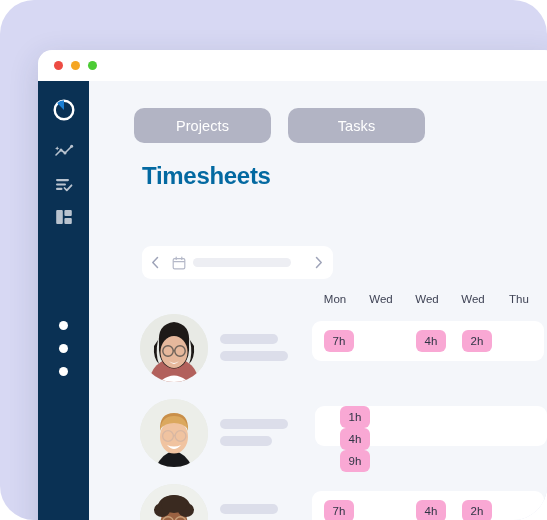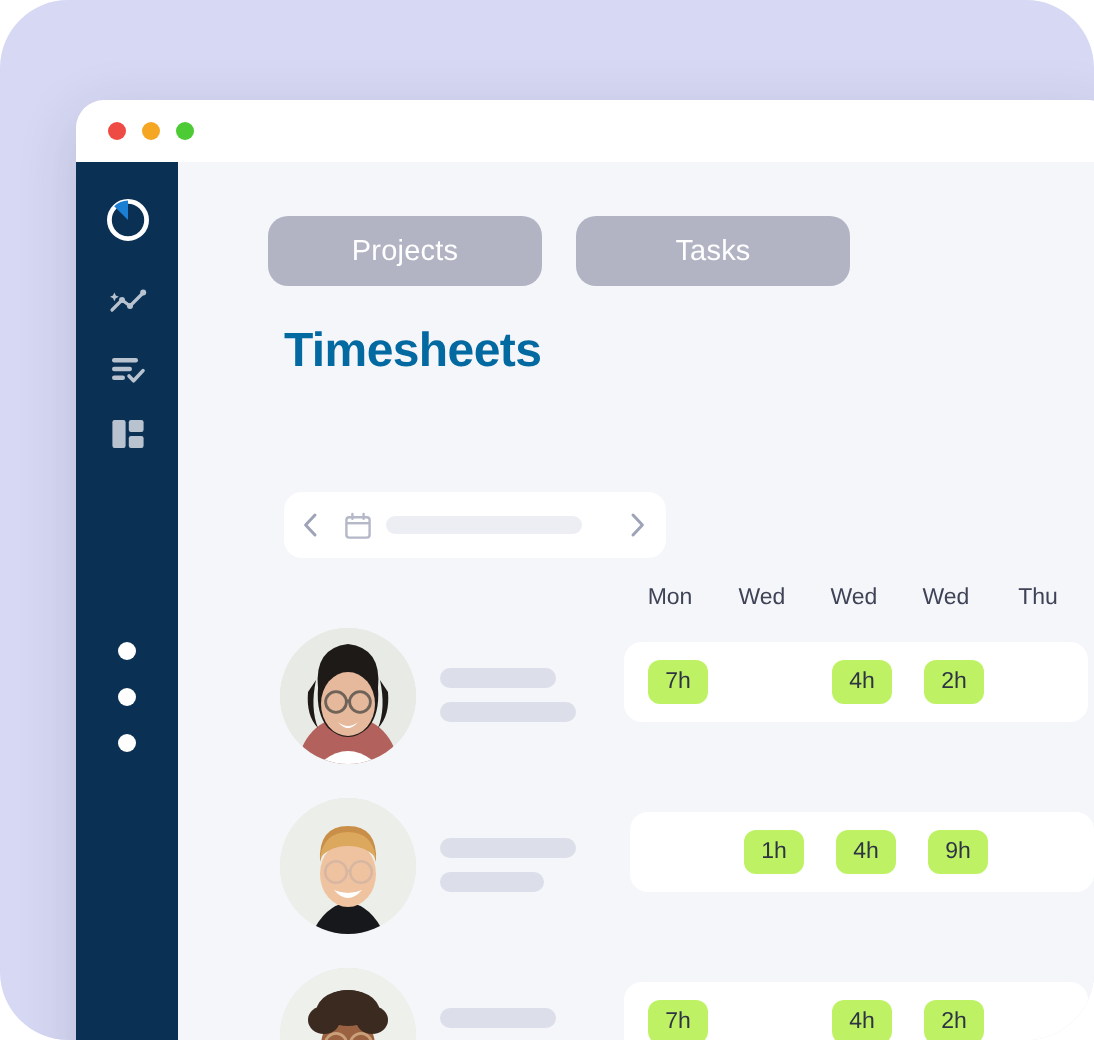--- a/index.html
+++ b/index.html
@@ -254,21 +254,21 @@
     width: 46px;
     display: flex;
     align-items: center;
     justify-content: center;
   }
   .badge {
     min-width: 30px;
     height: 22px;
     padding: 0 6px;
     border-radius: 6px;
-    background: #bef264;
+    background: #f9a8d4;
     color: #2f3444;
     font-size: 11.5px;
     display: flex;
     align-items: center;
     justify-content: center;
     box-sizing: border-box;
   }
 </style>
 </head>
 <body>
@@ -428,21 +428,21 @@
             <circle cx="40.5" cy="37" r="5.4" fill="none" stroke="#d8b7a2" stroke-width="1.3"></circle>
             <line x1="33.4" y1="36.5" x2="35.1" y2="36.5" stroke="#d8b7a2" stroke-width="1.3"></line>
             <path d="M27 46 q7 8 14 0 q-7 3 -14 0 Z" fill="#ffffff"></path>
           </svg>
         </div>
         <div class="name-lines">
           <div class="nline" style="width:68px"></div>
           <div class="nline" style="width:52px"></div>
         </div>
         <div class="grid-card" style="left:226px;width:232px;">
-          <div class="cells" style="left:3px;">
+          <div class="cells" style="left:17px;flex-direction:column;">
             <span class="cell empty"></span>
             <span class="cell">
                 <span class="badge">1h</span>
               </span>
             <span class="cell">
                 <span class="badge">4h</span>
               </span>
             <span class="cell">
                 <span class="badge">9h</span>
               </span>

